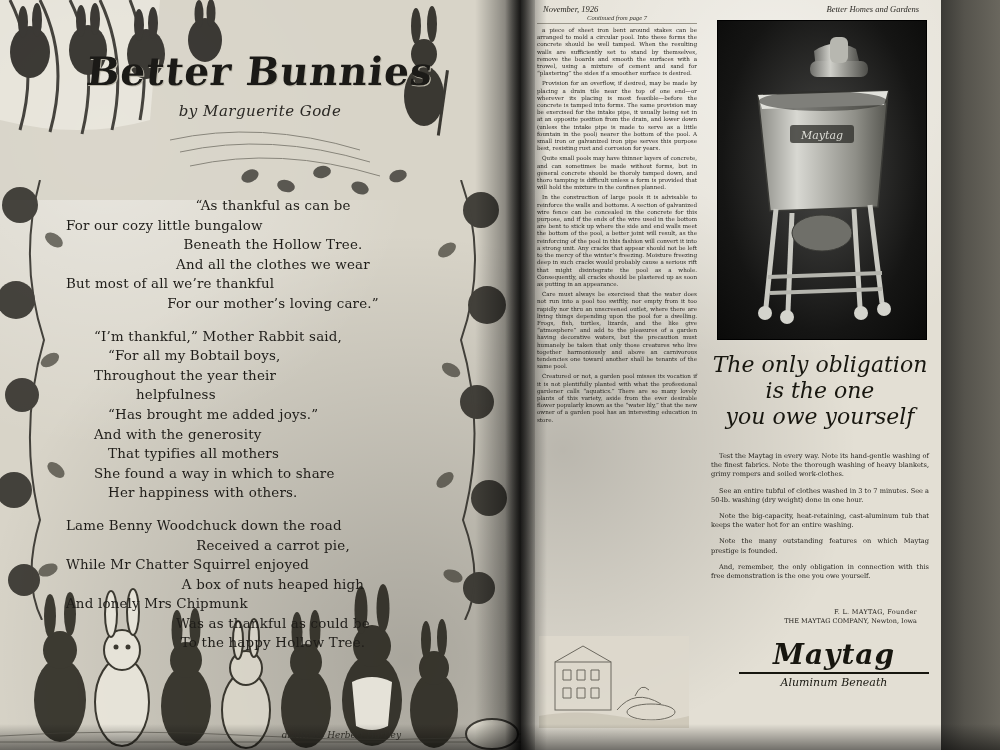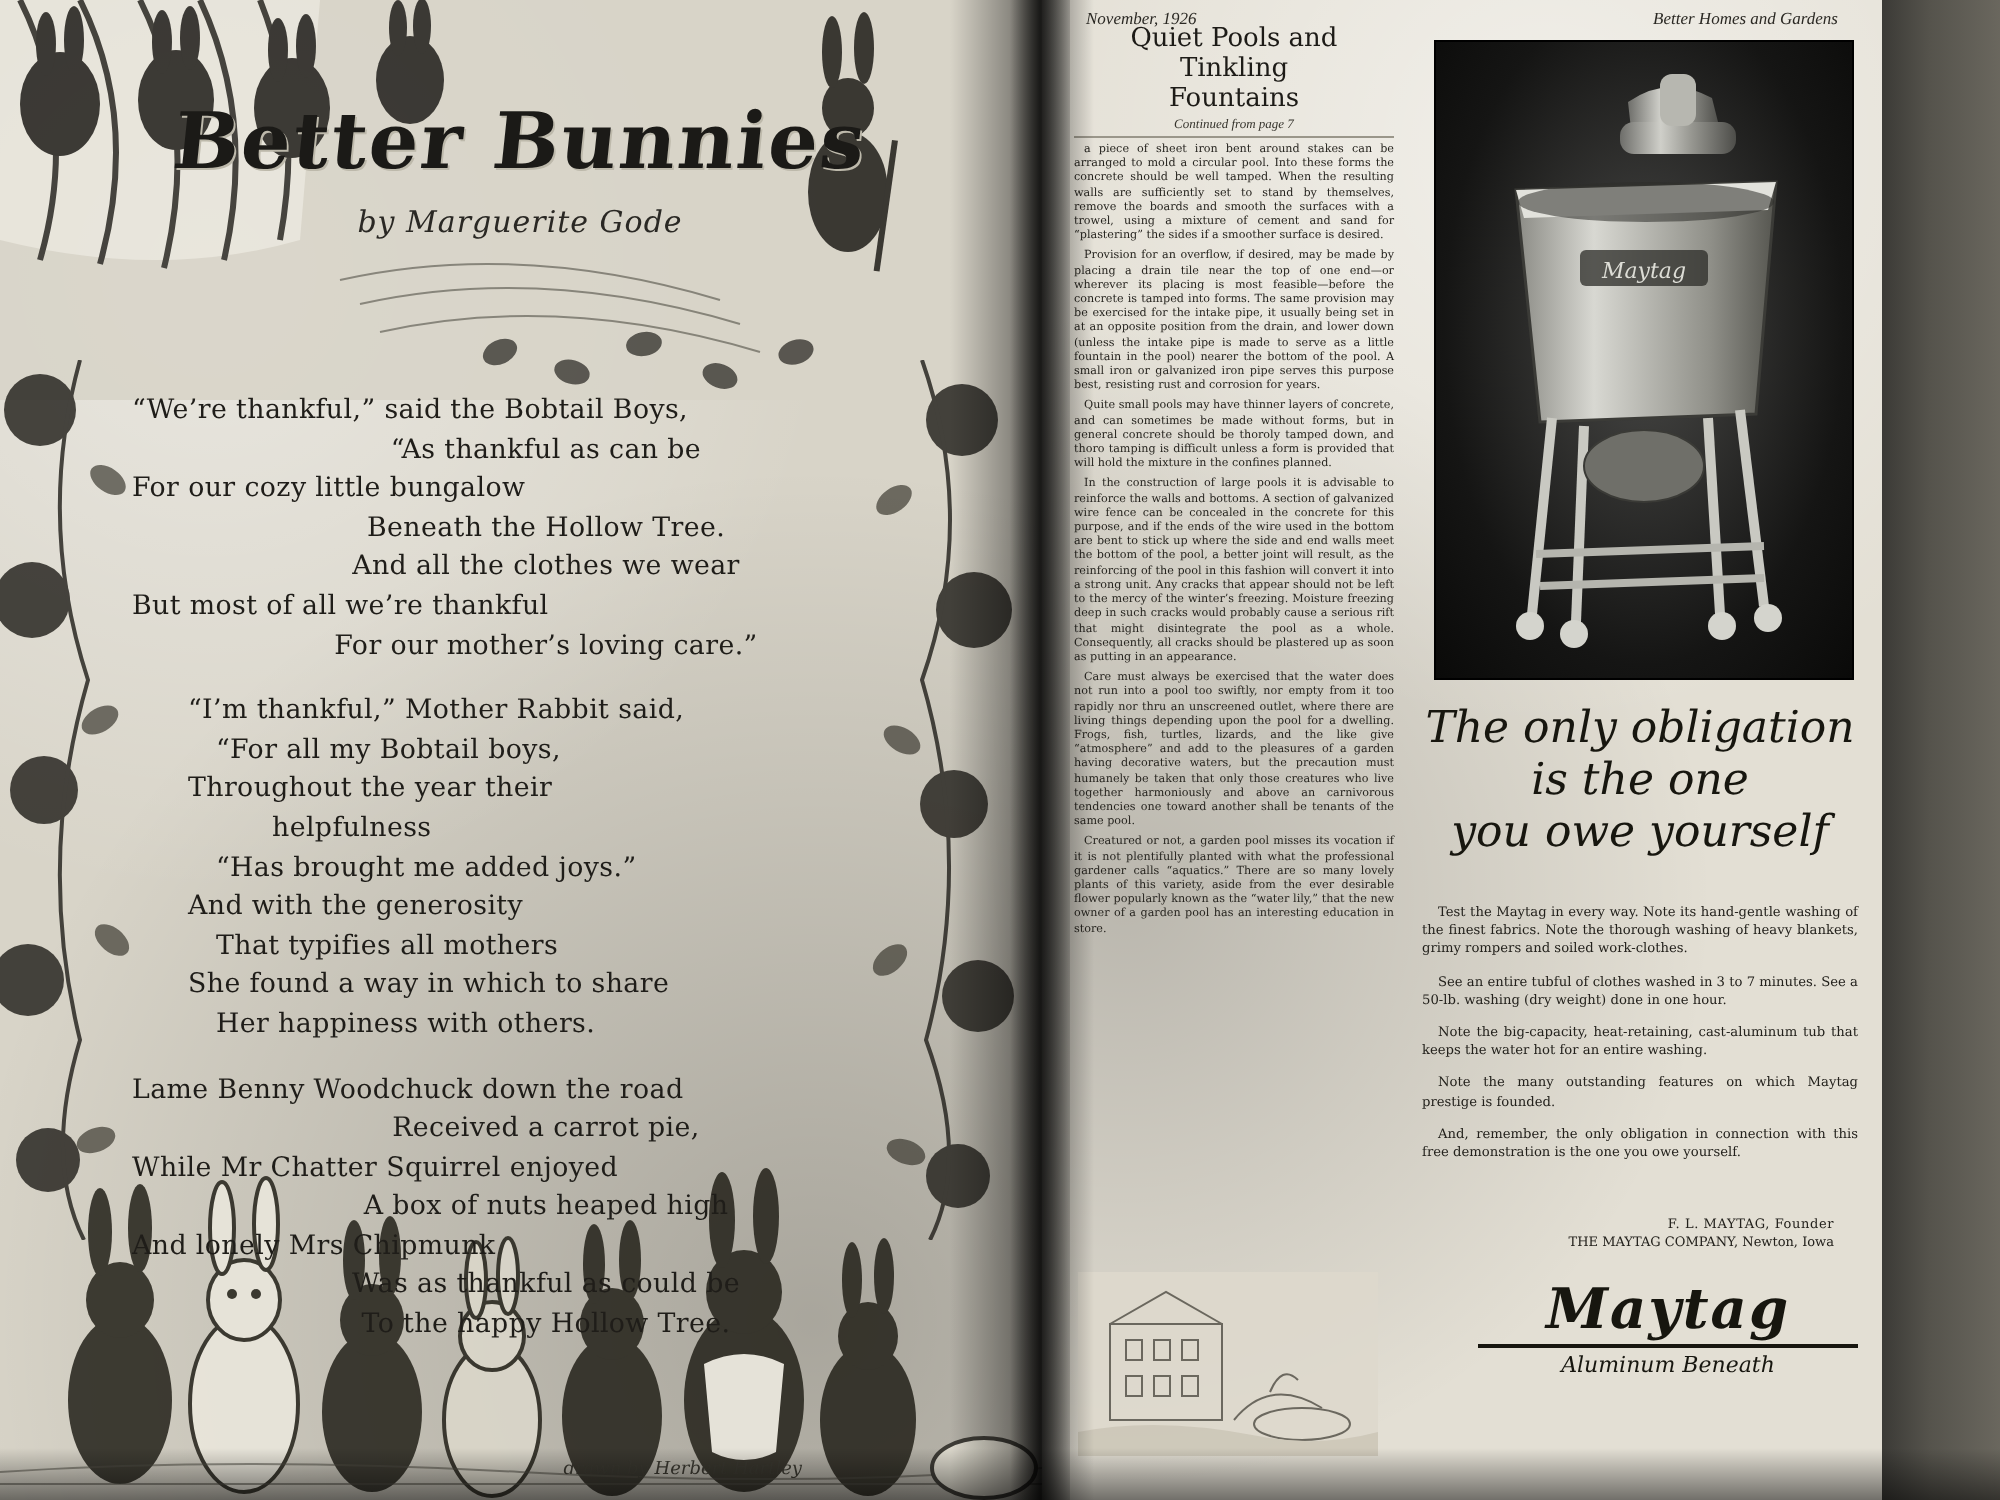--- a/index.html
+++ b/index.html
@@ -320,21 +320,20 @@
         <ellipse cx="492" cy="184" rx="26" ry="15" fill="#e4e0d3" stroke="#2a2823" stroke-width="2"></ellipse>
       </svg>
 
       <div class="title-block">
         <div class="book-title">Better Bunnies</div>
         <div class="byline">by Marguerite Gode</div>
       </div>
 
       <div class="poem">
         <div class="stanza">
-          <span class="ln i1">“We’re thankful,” said the Bobtail Boys,</span>
           <span class="ln i2">“As thankful as can be</span>
           <span class="ln i1">For our cozy little bungalow</span>
           <span class="ln i2">Beneath the Hollow Tree.</span>
           <span class="ln i2">And all the clothes we wear</span>
           <span class="ln i1">But most of all we’re thankful</span>
           <span class="ln i2">For our mother’s loving care.”</span>
         </div>
         <div class="stanza">
           <span class="ln i3">“I’m thankful,” Mother Rabbit said,</span>
           <span class="ln i4">“For all my Bobtail boys,</span>
@@ -362,24 +361,20 @@
   </div>
 
   <div class="right-page">
 
     <div class="rp-head">
       <span class="rp-date">November, 1926</span>
       <span class="rp-mag">Better Homes and Gardens</span>
     </div>
 
     <div class="article">
-      <div class="art-title">
-        <div>Quiet Pools and Tinkling</div>
-        <div>Fountains</div>
-      </div>
       <div class="art-cont">Continued from page 7</div>
       <div class="art-body">
         <p>a piece of sheet iron bent around stakes can be arranged to mold a circular pool. Into these forms the concrete should be well tamped. When the resulting walls are sufficiently set to stand by themselves, remove the boards and smooth the surfaces with a trowel, using a mixture of cement and sand for “plastering” the sides if a smoother surface is desired.</p>
         <p>Provision for an overflow, if desired, may be made by placing a drain tile near the top of one end—or wherever its placing is most feasible—before the concrete is tamped into forms. The same provision may be exercised for the intake pipe, it usually being set in at an opposite position from the drain, and lower down (unless the intake pipe is made to serve as a little fountain in the pool) nearer the bottom of the pool. A small iron or galvanized iron pipe serves this purpose best, resisting rust and corrosion for years.</p>
         <p>Quite small pools may have thinner layers of concrete, and can sometimes be made without forms, but in general concrete should be thoroly tamped down, and thoro tamping is difficult unless a form is provided that will hold the mixture in the confines planned.</p>
         <p>In the construction of large pools it is advisable to reinforce the walls and bottoms. A section of galvanized wire fence can be concealed in the concrete for this purpose, and if the ends of the wire used in the bottom are bent to stick up where the side and end walls meet the bottom of the pool, a better joint will result, as the reinforcing of the pool in this fashion will convert it into a strong unit. Any cracks that appear should not be left to the mercy of the winter’s freezing. Moisture freezing deep in such cracks would probably cause a serious rift that might disintegrate the pool as a whole. Consequently, all cracks should be plastered up as soon as putting in an appearance.</p>
         <p>Care must always be exercised that the water does not run into a pool too swiftly, nor empty from it too rapidly nor thru an unscreened outlet, where there are living things depending upon the pool for a dwelling. Frogs, fish, turtles, lizards, and the like give “atmosphere” and add to the pleasures of a garden having decorative waters, but the precaution must humanely be taken that only those creatures who live together harmoniously and above an carnivorous tendencies one toward another shall be tenants of the same pool.</p>
         <p>Creatured or not, a garden pool misses its vocation if it is not plentifully planted with what the professional gardener calls “aquatics.” There are so many lovely plants of this variety, aside from the ever desirable flower popularly known as the “water lily,” that the new owner of a garden pool has an interesting education in store.</p>
       </div>
     </div>

